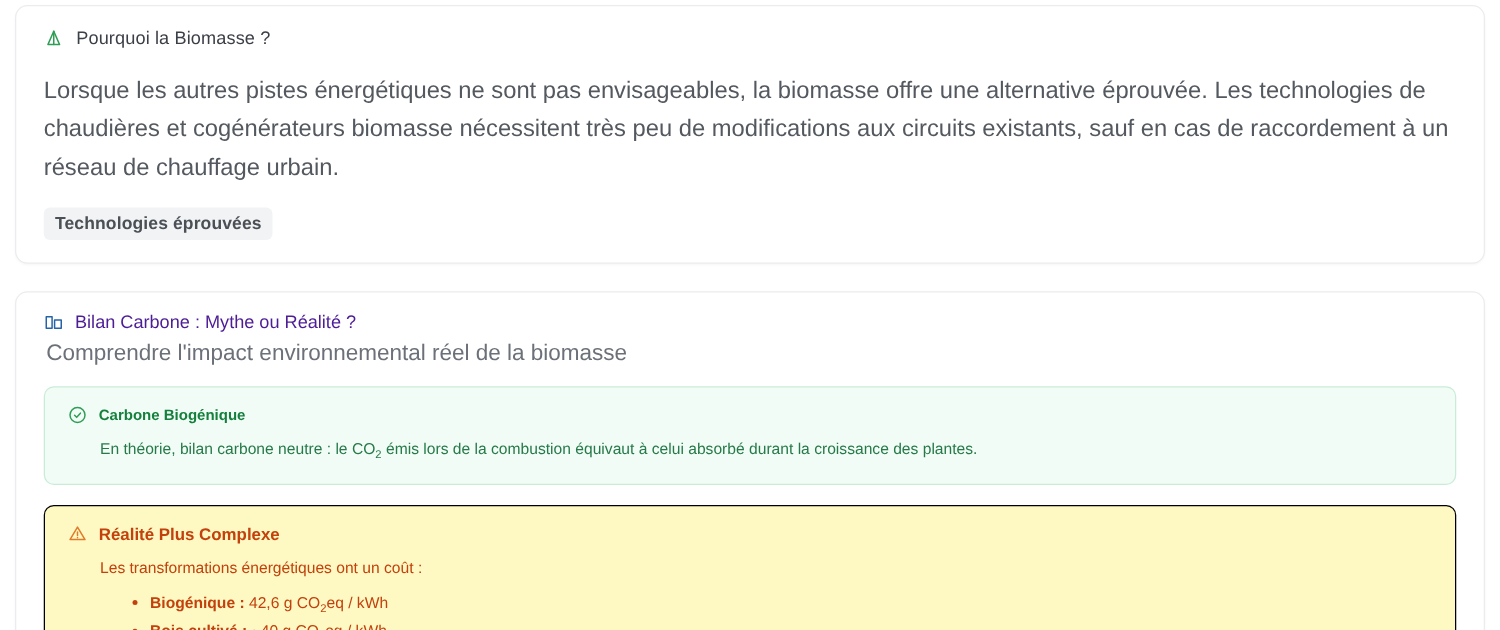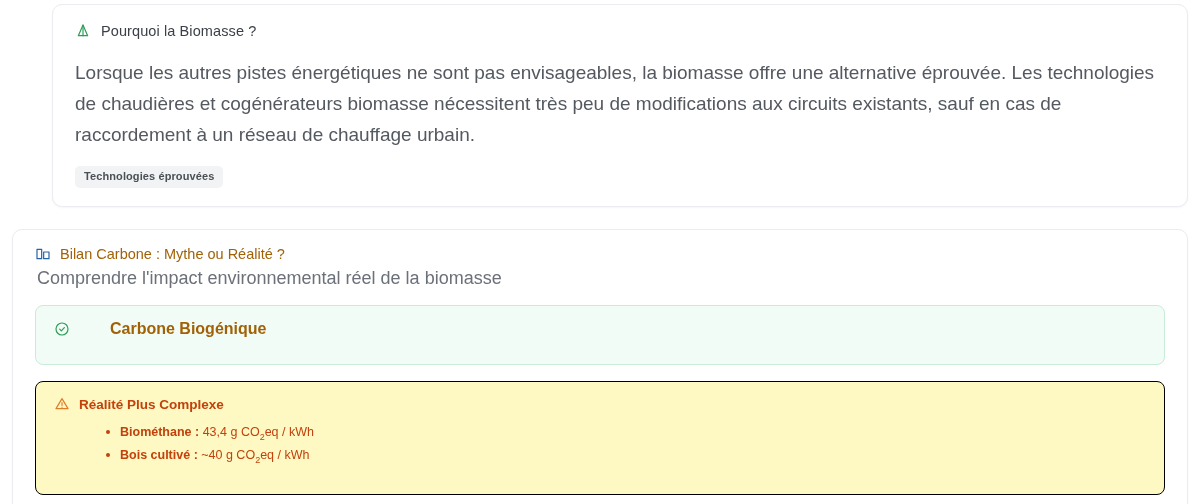--- a/index.html
+++ b/index.html
@@ -24,21 +24,20 @@
     background: #ffffff;
     border: 1px solid #ebecef;
     border-radius: 10px;
     box-shadow: 0 1px 2px rgba(16,24,40,0.04);
   }
 
   
   .card-why {
     padding: 18px 22px 18px 22px;
     margin-bottom: 22px;
-    margin-left: 40px;
   }
   .why-head {
     display: flex;
     align-items: center;
     gap: 10px;
     margin-bottom: 18px;
   }
   .why-title {
     font-size: 14.5px;
     color: #3b3f46;
@@ -54,39 +53,39 @@
   .chips {
     display: flex;
     gap: 8px;
     align-items: center;
     flex-wrap: wrap;
   }
   .chip {
     background: #f2f3f5;
     border-radius: 5px;
     padding: 4px 9px 5px 9px;
-    font-size: 11px;
+    font-size: 14px;
     font-weight: bold;
     color: #4b5056;
     letter-spacing: .1px;
     line-height: 1.2;
   }
 
   
   .card-carbon {
     padding: 16px 22px 20px 22px;
   }
   .carbon-head {
     display: flex;
     align-items: center;
     gap: 9px;
   }
   .carbon-title {
     font-size: 14.5px;
-    color: #a16207;
+    color: #4c1d95;
   }
   .carbon-sub {
     font-size: 18px;
     color: #6b7079;
     margin: 6px 0 16px 2px;
   }
 
   .panel {
     border-radius: 8px;
     padding: 14px 18px 16px 18px;
@@ -101,24 +100,23 @@
     border: 1px solid #000000;
     margin-bottom: 0;
   }
   .panel-head {
     display: flex;
     align-items: center;
     gap: 9px;
     margin-bottom: 10px;
   }
   .panel-title-green {
-    font-size: 16px;
+    font-size: 12px;
     font-weight: bold;
-    color: #a16207;
-    margin-left: 31px;
+    color: #15803d;
   }
   .panel-title-orange {
     font-size: 13.5px;
     font-weight: bold;
     color: #c2410c;
   }
   .panel-text-green {
     font-size: 12.5px;
     color: #267a49;
     line-height: 1.5;
@@ -198,33 +196,35 @@
     <div class="panel panel-green">
       <div class="panel-head">
         <span class="icon">
           <svg width="16" height="16" viewBox="0 0 24 24" fill="none" stroke="#2e9e57" stroke-width="1.8" stroke-linecap="round" stroke-linejoin="round">
             <circle cx="12" cy="12" r="9"></circle>
             <path d="M8.5 12.3l2.5 2.5 4.5-5"></path>
           </svg>
         </span>
         <span class="panel-title-green">Carbone Biogénique</span>
       </div>
+      <div class="panel-text-green"><span>En théorie, bilan carbone neutre : le CO</span><sub>2</sub><span> émis lors de la combustion équivaut à celui absorbé durant la croissance des plantes.</span></div>
     </div>
 
     <div class="panel panel-orange">
       <div class="panel-head">
         <span class="icon">
           <svg width="16" height="16" viewBox="0 0 24 24" fill="none" stroke="#e07b2a" stroke-width="1.8" stroke-linecap="round" stroke-linejoin="round">
             <path d="M12 4 L21 19 H3 Z"></path>
             <path d="M12 10v4"></path>
             <path d="M12 16.6v.2"></path>
           </svg>
         </span>
         <span class="panel-title-orange">Réalité Plus Complexe</span>
       </div>
+      <div class="panel-text-orange">Les transformations énergétiques ont un coût :</div>
       <ul class="bullets">
-        <li><b>Biométhane :</b><span> 43,4 g CO</span><sub>2</sub><span>eq / kWh</span></li>
+        <li><b>Biogénique :</b><span> 42,6 g CO</span><sub>2</sub><span>eq / kWh</span></li>
         <li><b>Bois cultivé :</b><span> ~40 g CO</span><sub>2</sub><span>eq / kWh</span></li>
       </ul>
     </div>
   </section>
 
 </div>
 
 </body></html>

